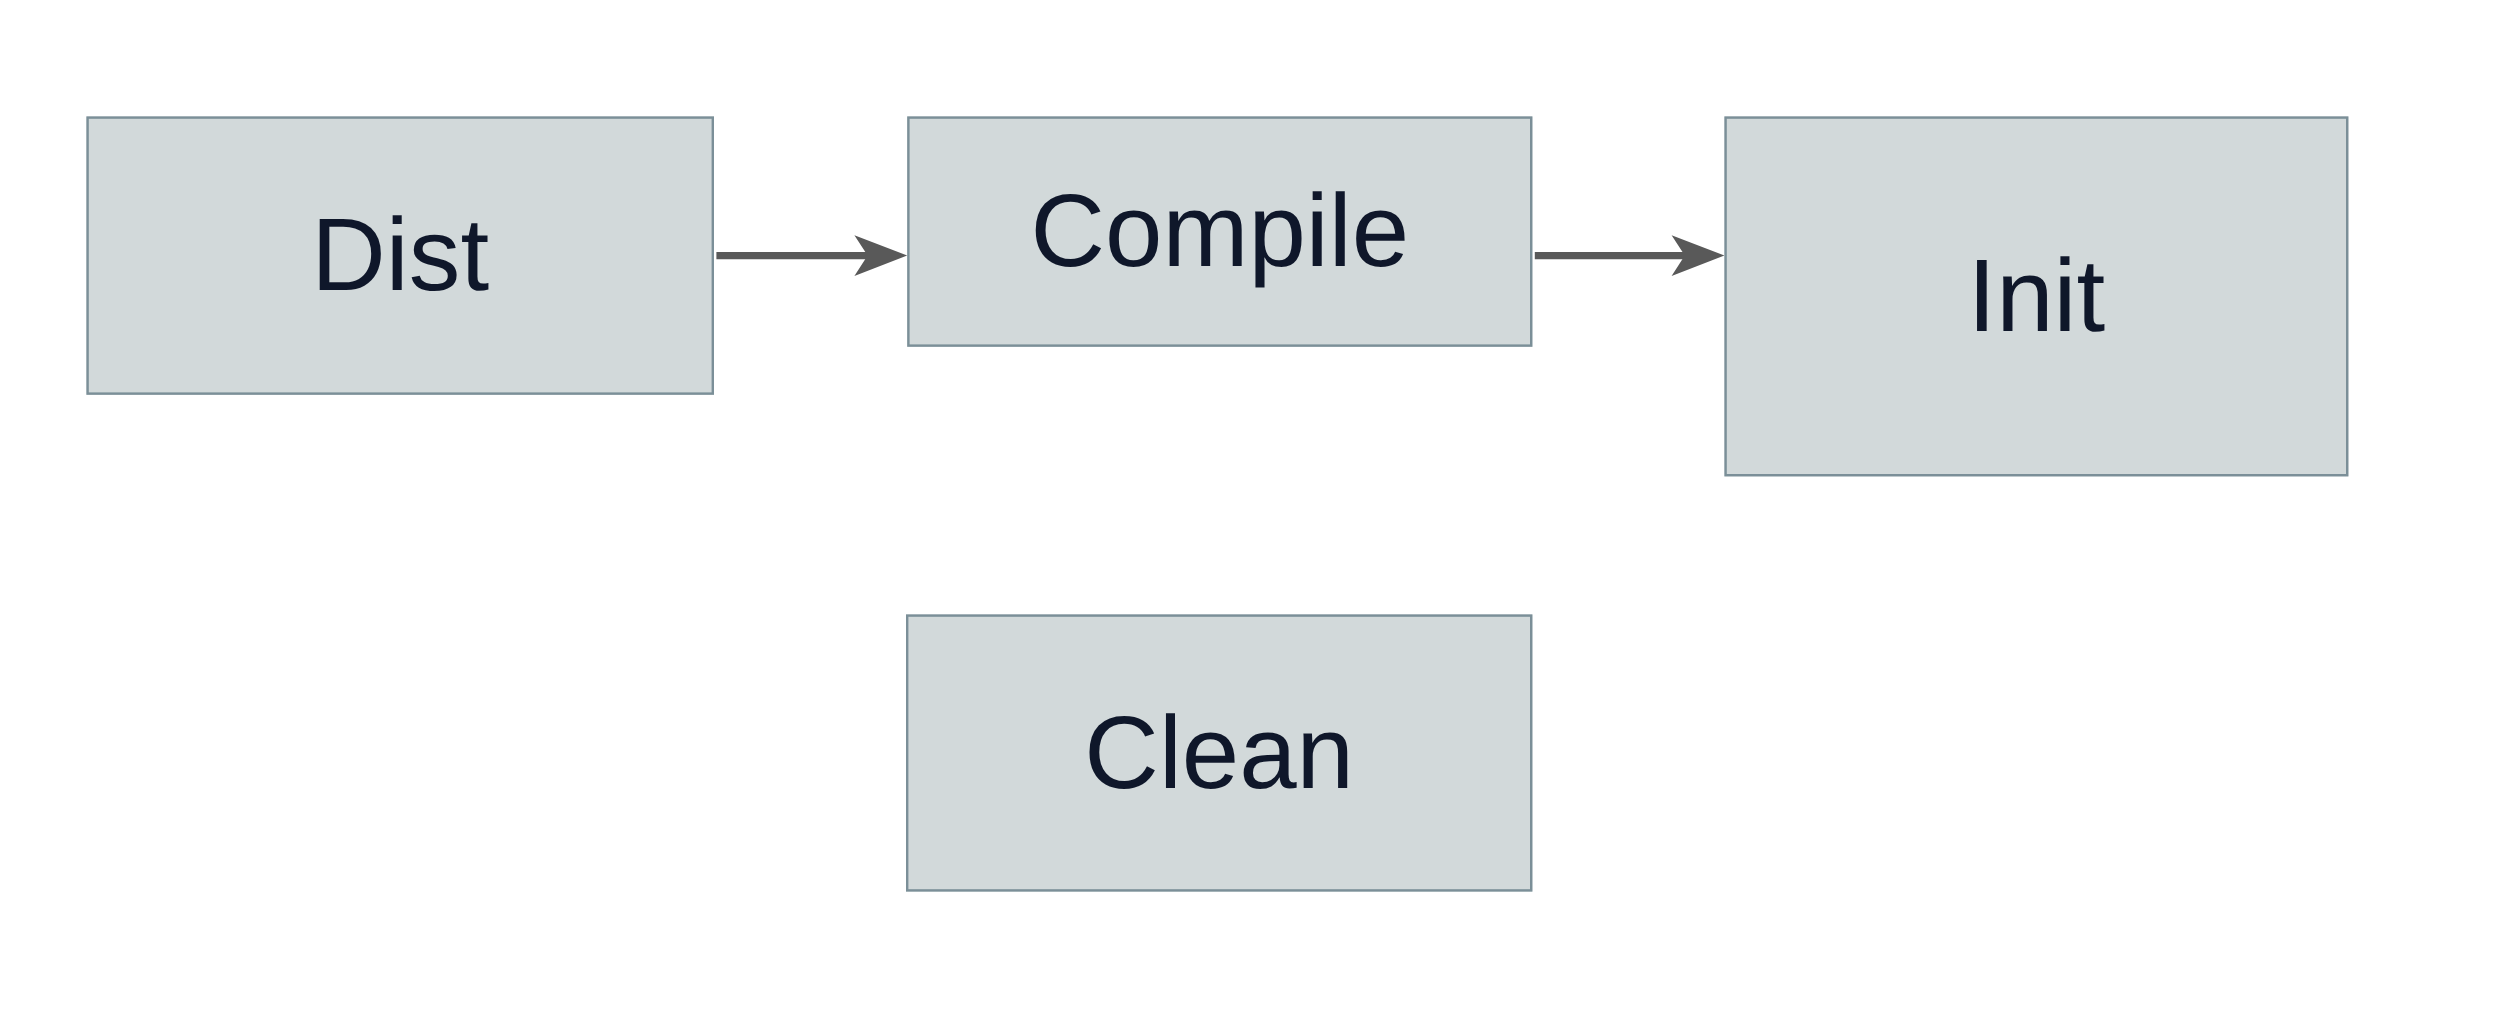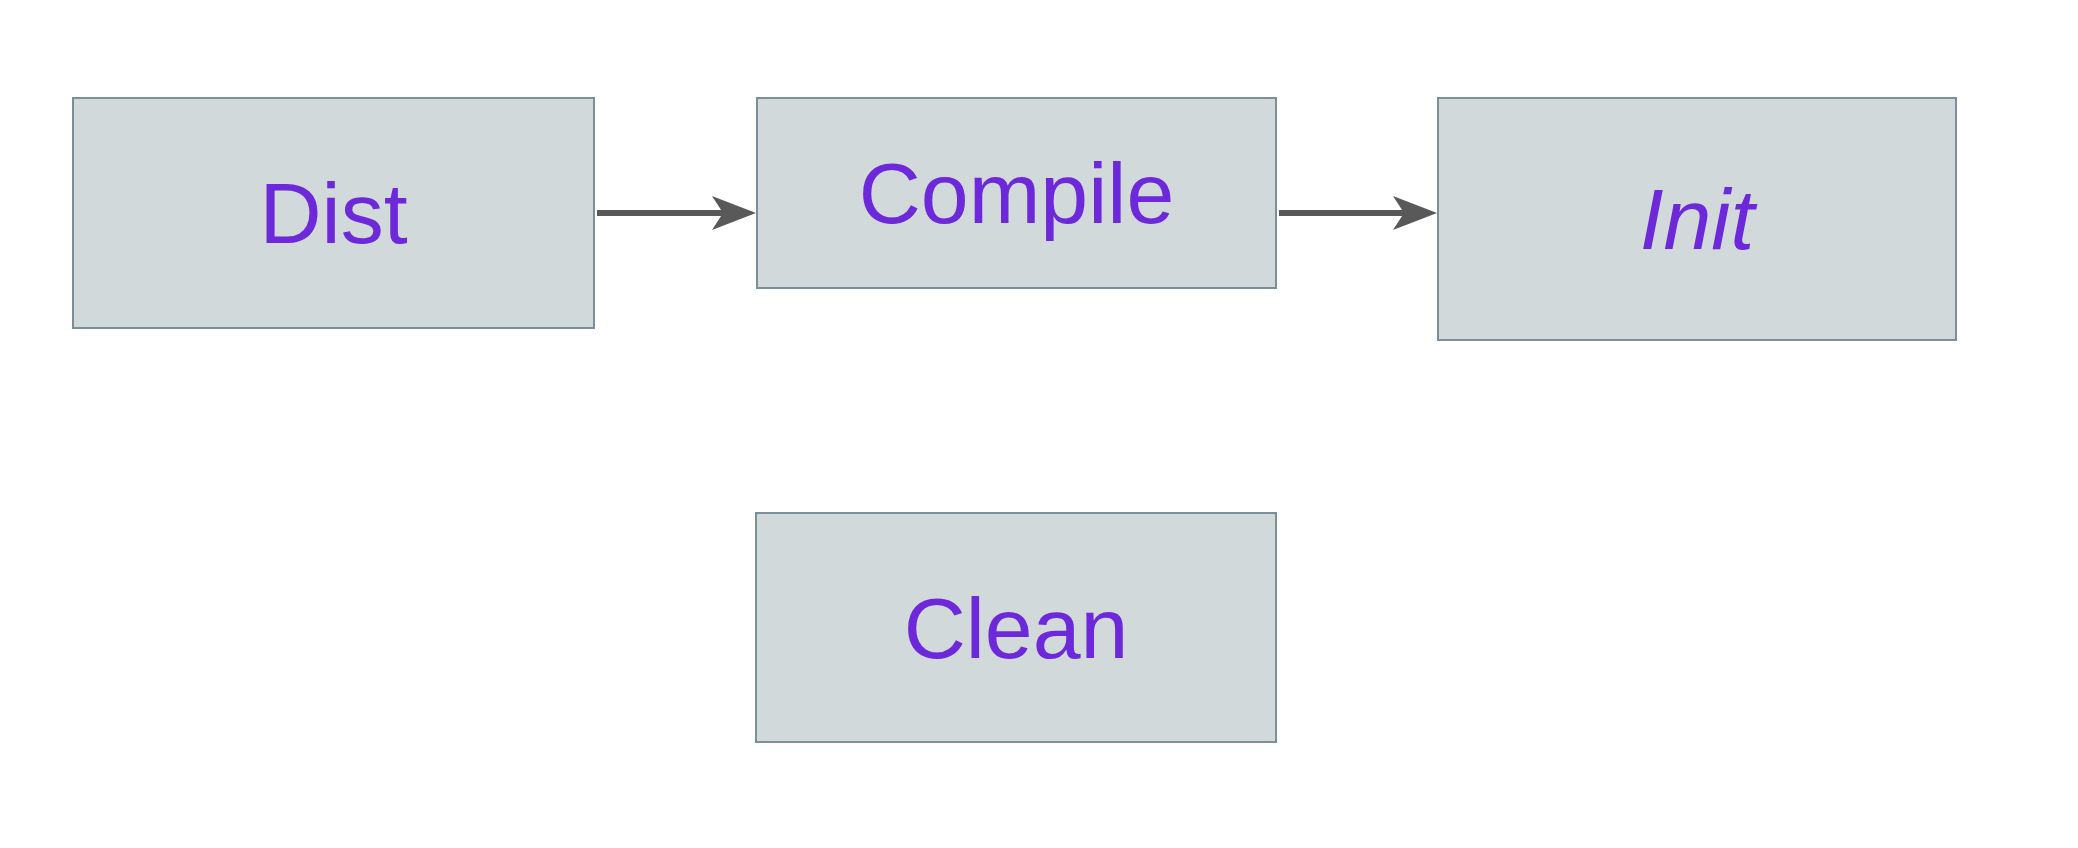--- a/index.html
+++ b/index.html
@@ -28,27 +28,27 @@
     box-sizing: border-box;
     background: #d2d9da;
     border: 2px solid #7b8f98;
     display: flex;
     align-items: center;
     justify-content: center;
   }
   .node-label {
     font-size: 86px;
     line-height: 1;
-    color: #6d28d9;
+    color: #0f172a;
     white-space: nowrap;
     user-select: none;
   }
   .node-dist    { left: 72px;   top: 97px;  width: 523px; height: 232px; }
   .node-compile { left: 756px;  top: 97px;  width: 521px; height: 192px; }
-  .node-init    { left: 1437px; top: 97px;  width: 520px; height: 244px; font-style: italic; }
+  .node-init    { left: 1437px; top: 97px;  width: 520px; height: 300px; }
   .node-clean   { left: 755px;  top: 512px; width: 522px; height: 231px; text-align: center; }
 </style>
 </head>
 <body>
 
 <div class="canvas">
 
   <svg class="edges-layer" width="2078" height="848" viewBox="0 0 2078 848" xmlns="http://www.w3.org/2000/svg">
     <g>
       <line x1="597" y1="213" x2="726" y2="213" stroke-width="6" stroke="#595959"></line>

